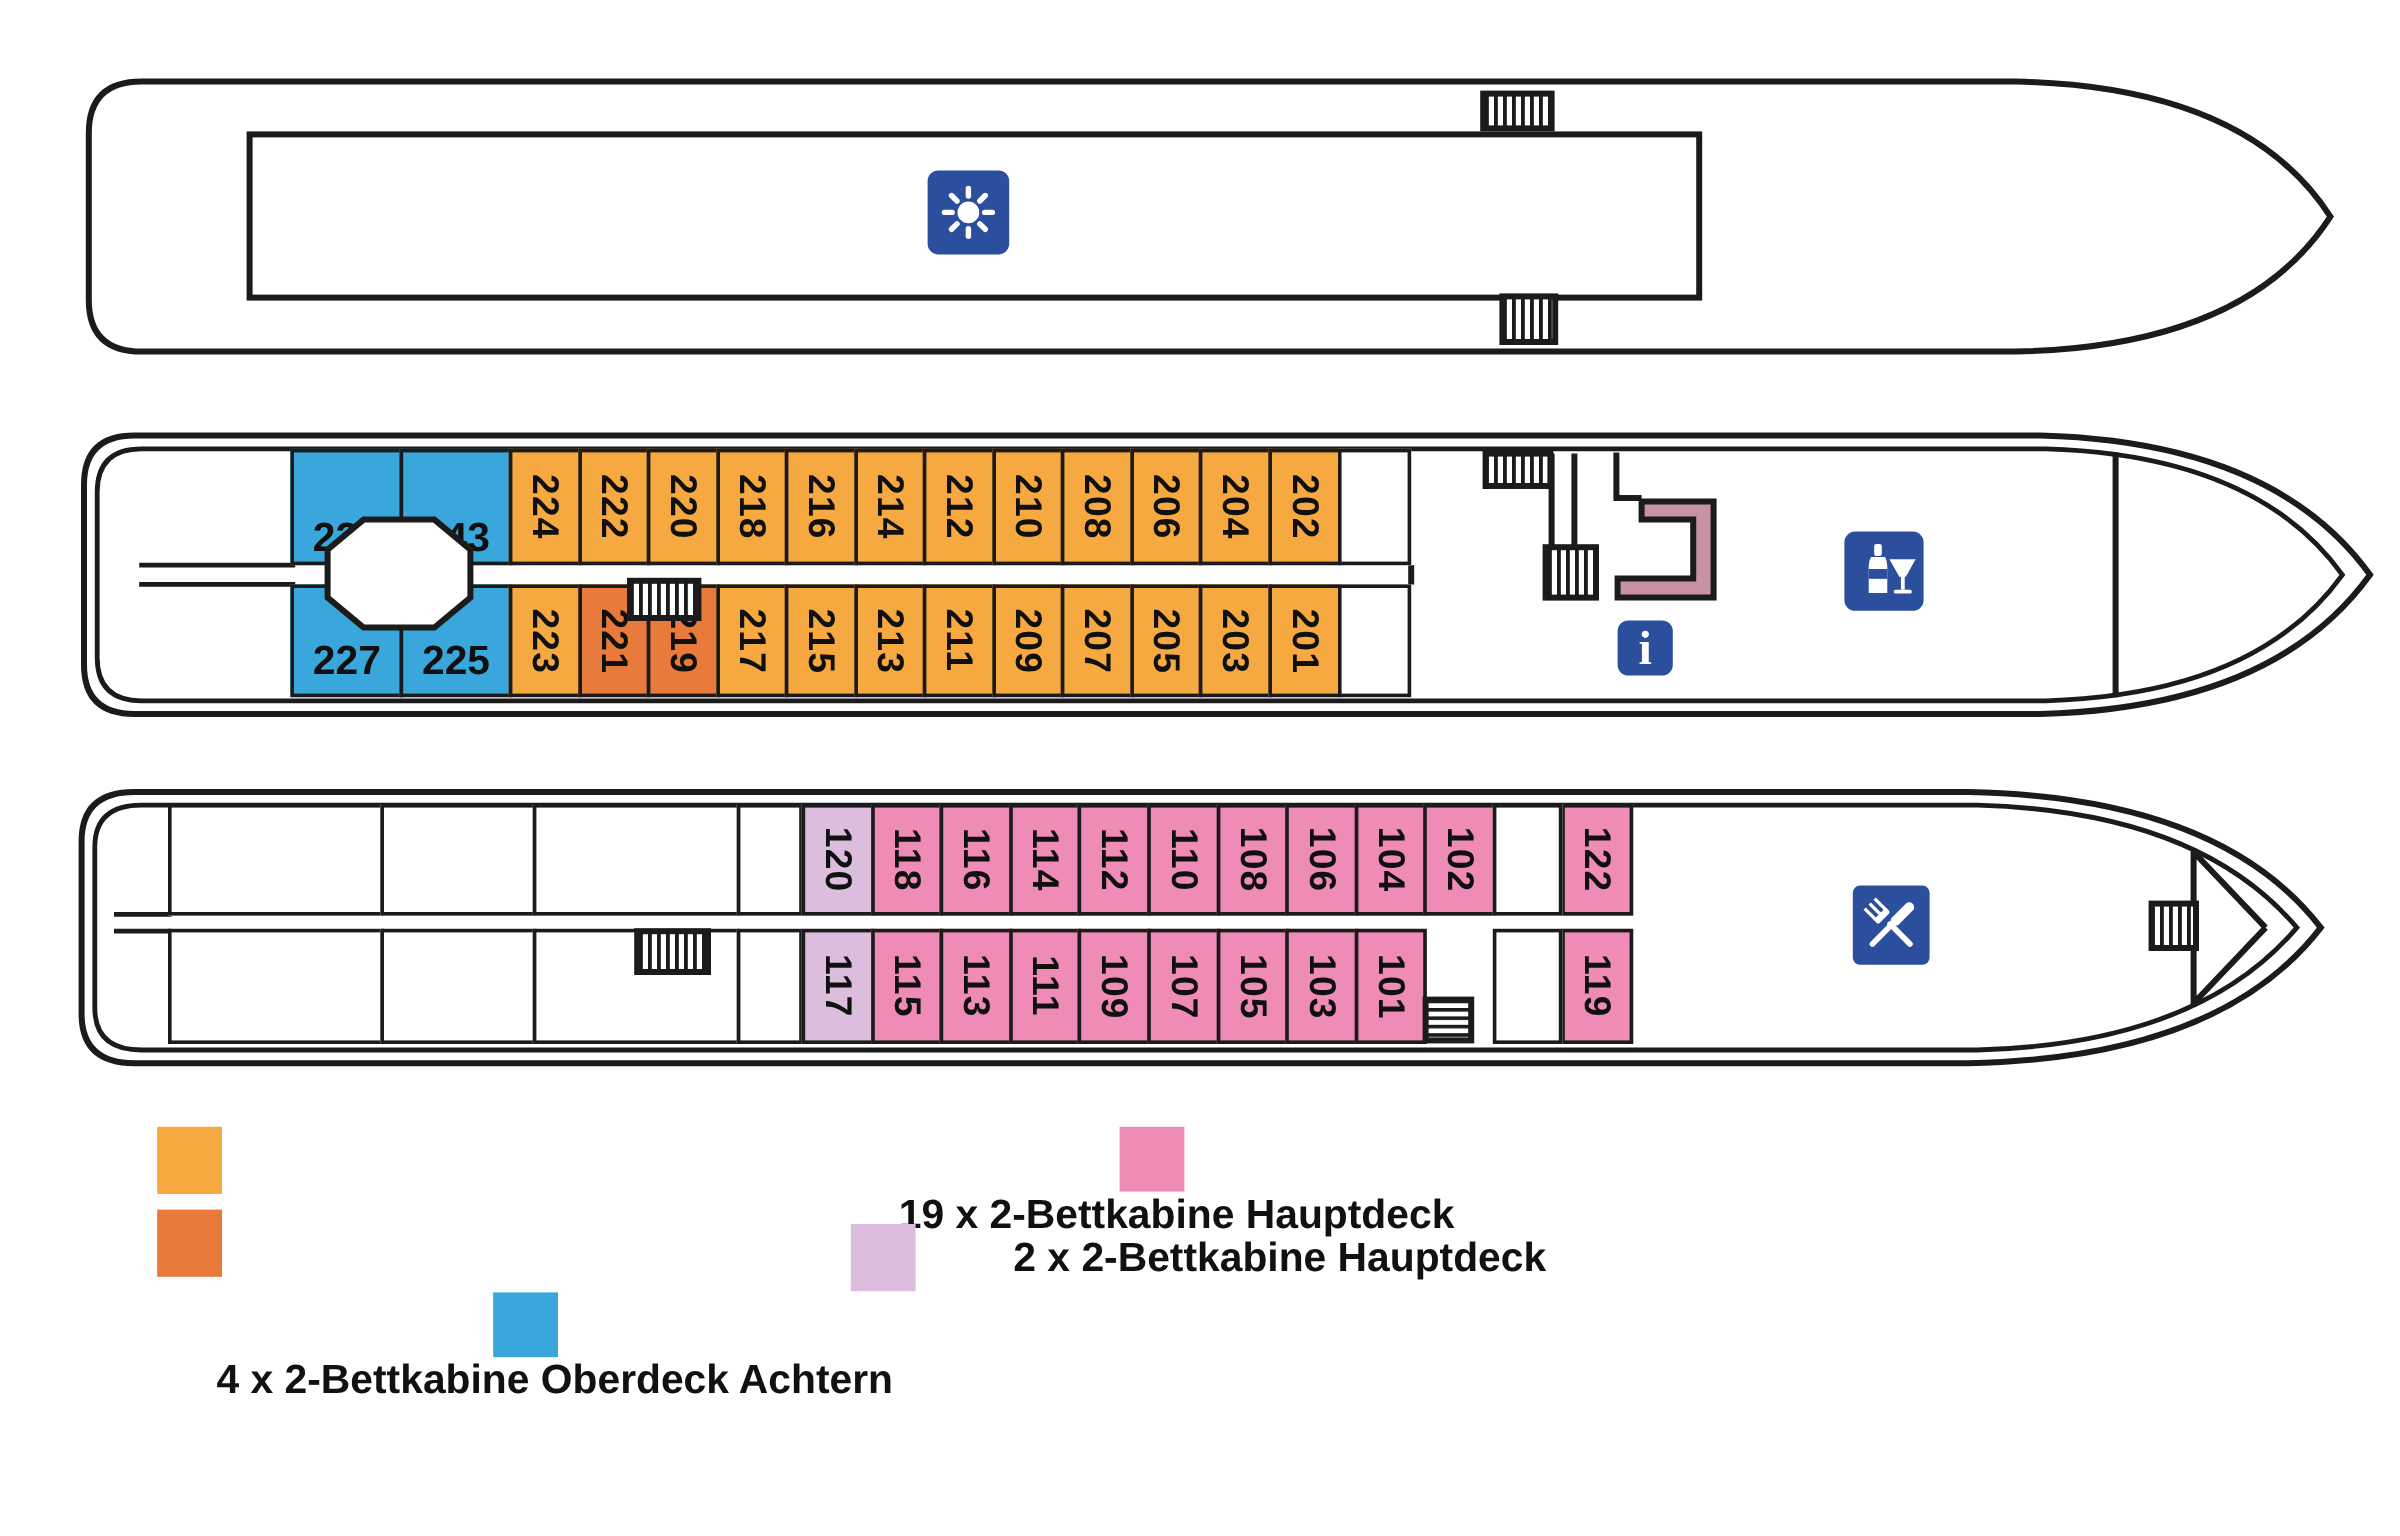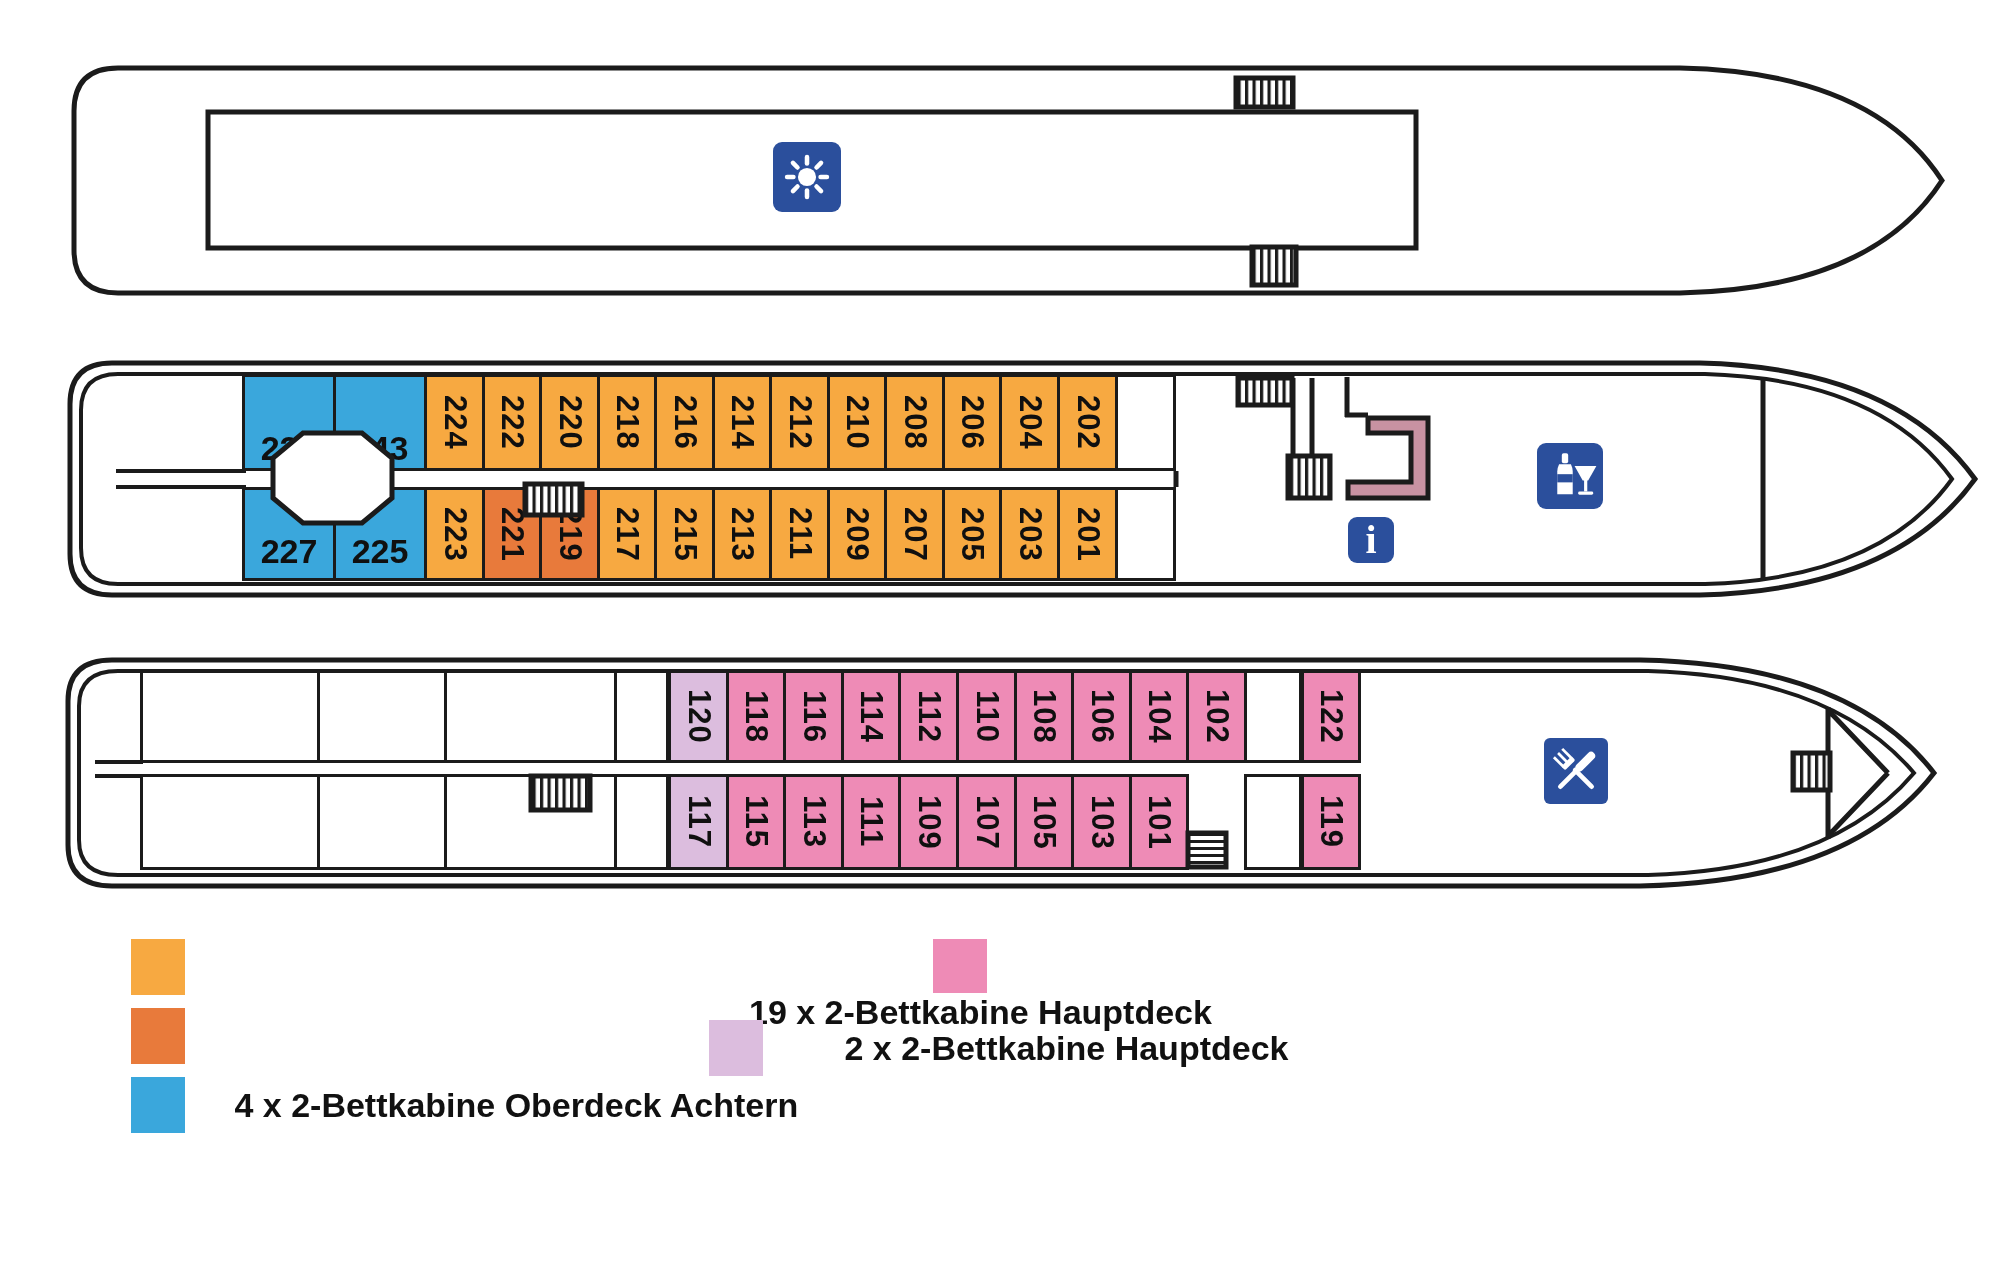--- a/index.html
+++ b/index.html
@@ -136,21 +136,21 @@
     </svg>
   </div>
 
   <div id="legend">
       <div class="lg-item" style="left: 131px; top: 19px;">
         <div class="lg-sw" style="background: rgb(247, 169, 65);"></div>
       </div>
       <div class="lg-item" style="left: 131px; top: 88px;">
         <div class="lg-sw" style="background: rgb(232, 122, 59);"></div>
       </div>
-      <div class="lg-item" style="left: 131px; top: 157px;">
+      <div class="lg-item" style="left: 131px; top: 157px; flex-direction: column;">
         <div class="lg-sw" style="background: rgb(58, 167, 220);"></div>
         <div class="lg-tx"> 4 x 2-Bettkabine Oberdeck Achtern</div>
       </div>
       <div class="lg-item" style="left: 709px; top: 19px; flex-direction: column;">
         <div class="lg-sw" style="background: rgb(238, 139, 182);"></div>
         <div class="lg-tx">19 x 2-Bettkabine Hauptdeck</div>
       </div>
       <div class="lg-item" style="left: 709px; top: 100px; gap: 32px;">
         <div class="lg-sw" style="background: rgb(220, 189, 222);"></div>
         <div class="lg-tx"> 2 x 2-Bettkabine Hauptdeck</div>

